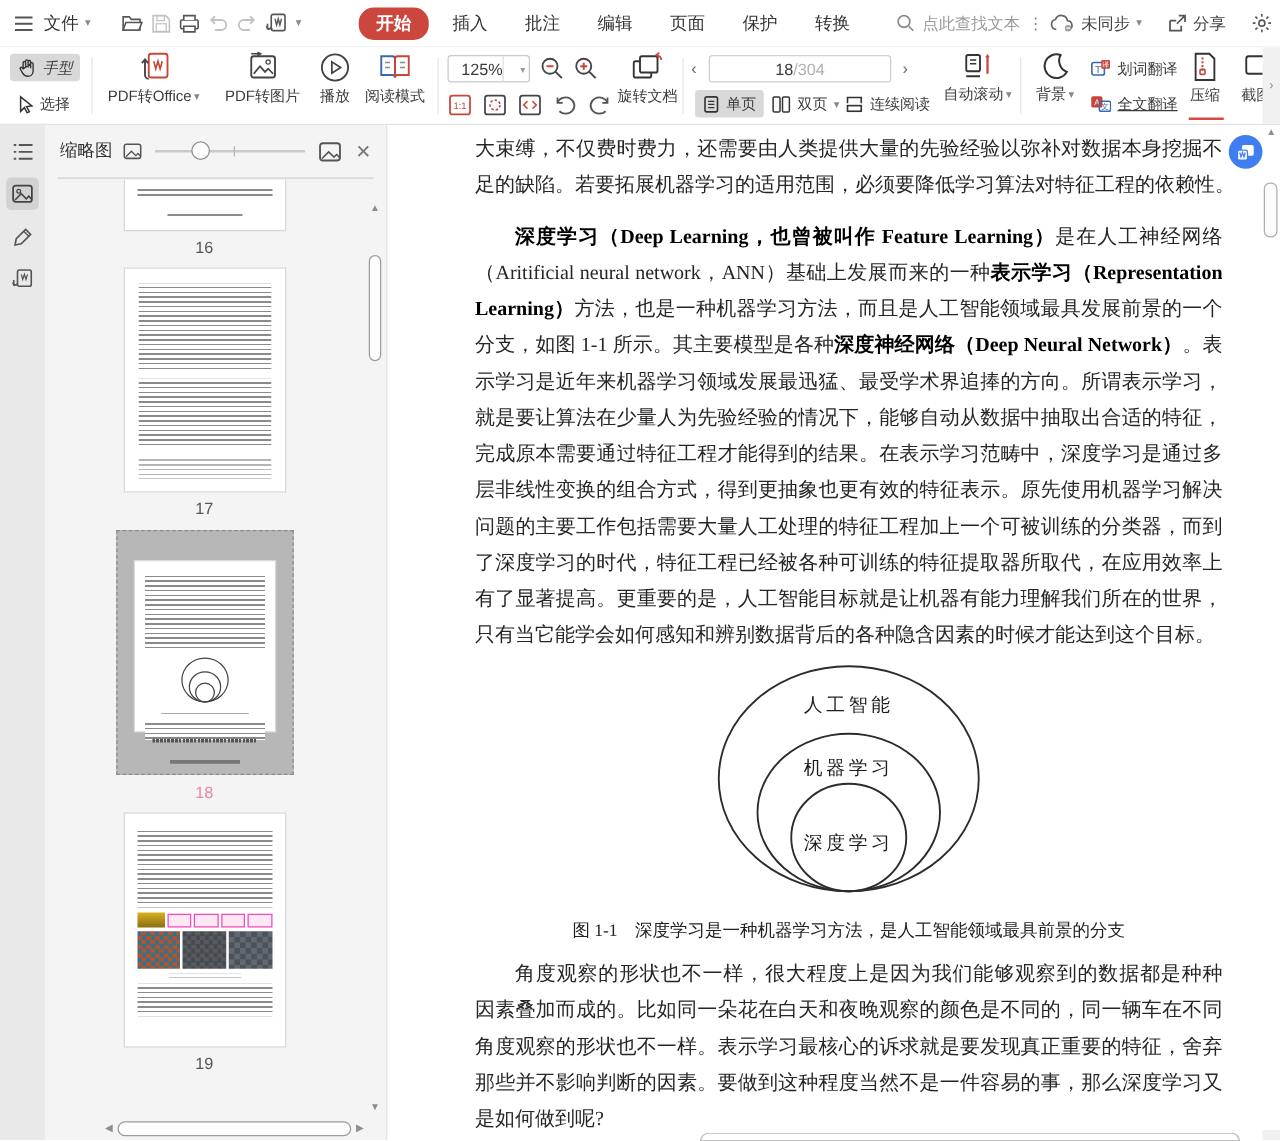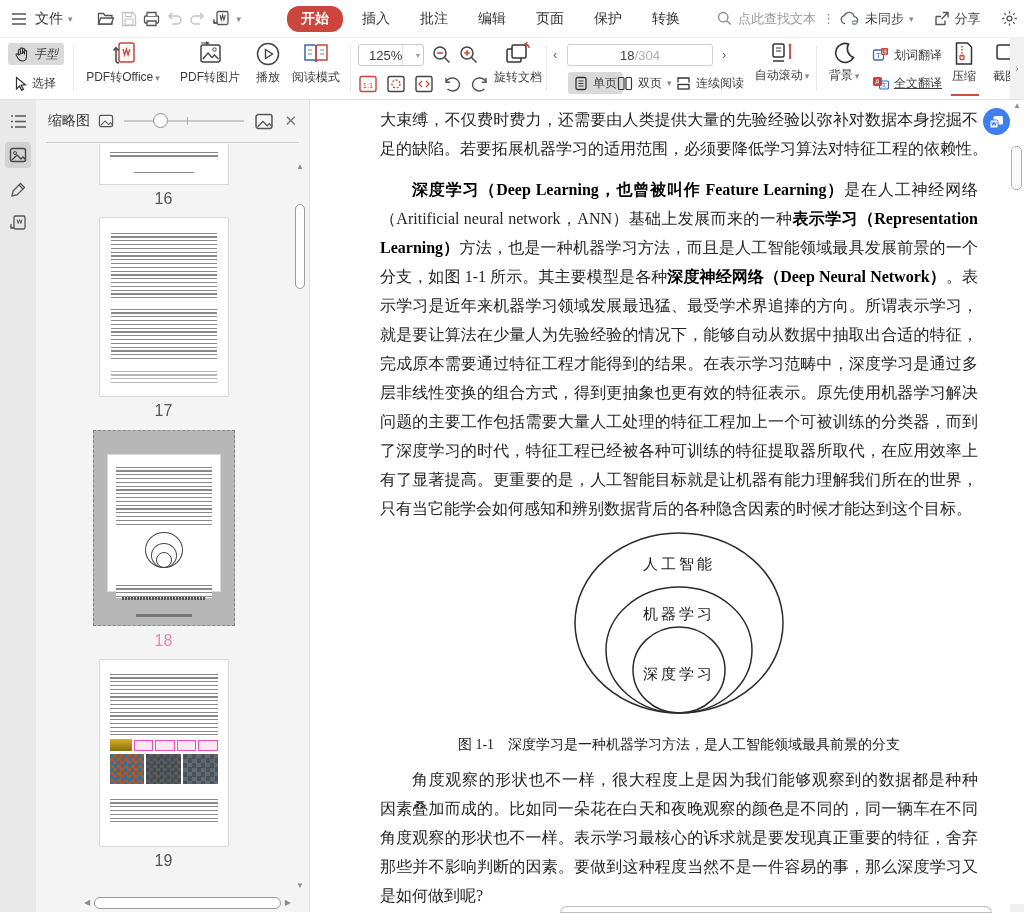--- a/index.html
+++ b/index.html
@@ -47,21 +47,21 @@
   .iconstrip .tool.sel { background:#d2d2d2; }
 
   .panel { width:274px; background:#f4f4f4; border-right:1px solid #ddd; position:relative; }
   .panel-head { height:42px; display:flex; align-items:center; gap:8px; padding:0 12px; font-size:14px; color:#333; }
   .slider { flex:1; height:2px; background:#c9c9c9; position:relative; margin:0 2px; }
   .slider .tick { position:absolute; left:52%; top:-3px; width:1px; height:8px; background:#b5b5b5; }
   .slider .knob { position:absolute; left:24%; top:-7px; width:15px; height:15px; border-radius:50%; background:#fdfdfd; border:1px solid #8f8f8f; }
   .panel-sep { height:1px; background:#cfcfcf; margin:0 10px; }
   .thumbs { position:absolute; top:44px; bottom:18px; left:0; right:18px; overflow:hidden;
     display:flex; flex-direction:column; align-items:center; }
-  .page-num { font-size:16px; color:#555; margin:6px 0 10px; }
+  .page-num { font-size:13px; color:#555; margin:6px 0 10px; }
   .page-num.sel { color:var(--pink); }
   .tpage { background:#fff; box-shadow:0 0 0 1px #d8d8d8; }
   .fake { background:repeating-linear-gradient(#fff 0 2.6px, #8a8a8a 2.6px 3.8px); }
   .fake.lt { background:repeating-linear-gradient(#fff 0 2.6px, #b5b5b5 2.6px 3.8px); }
   .sel-wrap { border:1px dashed #8a8a8a; background:#b7b7b7; width:142px; height:196px; padding:24px 14px 0; }
   .mini-venn { position:relative; margin:4px auto 0; width:44px; height:40px; }
   .mini-venn i { position:absolute; border:1px solid #444; border-radius:50%; left:50%; }
   .vscroll { position:absolute; right:3px; width:11px; top:44px; bottom:20px; }
   .vscroll .thumb { position:absolute; top:60px; left:0; width:10px; height:85px; background:#fdfdfd; border:1px solid #9c9c9c; border-radius:5px; }
   .arr { position:absolute; color:#8d8d8d; font-size:8px; left:1px; }
@@ -316,21 +316,21 @@
   </div>
   <div class="tdiv" style="left:546px;"></div>
 
   <span class="navchev" style="left:553px;">‹</span>
   <div class="pagebox">
     <span>18</span>
       <span class="tot">/304</span>
   </div>
   <span class="navchev" style="left:722px;">›</span>
 
-  <div class="trow-item sel" style="left:568px; top:34px;font-family:Liberation Serif, serif;">
+  <div class="trow-item sel" style="left:556px; top:34px;font-family:Liberation Serif, serif;">
     <svg width="14" height="15" viewBox="0 0 14 15">
         <rect x="2" y="1.5" width="10" height="12" rx="1.5" fill="none" stroke="#333" stroke-width="1.3"></rect>
         <path d="M4.5 5h5M4.5 7.5h5M4.5 10h5" stroke="#333" stroke-width="1"></path>
       </svg>
     <span>单页</span>
   </div>
   <div class="trow-item" style="left:611px; top:34px;">
     <svg width="16" height="15" viewBox="0 0 16 15">
         <rect x="1.5" y="1.5" width="5.5" height="12" rx="1" fill="none" stroke="#333" stroke-width="1.2"></rect>
         <rect x="9" y="1.5" width="5.5" height="12" rx="1" fill="none" stroke="#333" stroke-width="1.2"></rect>

